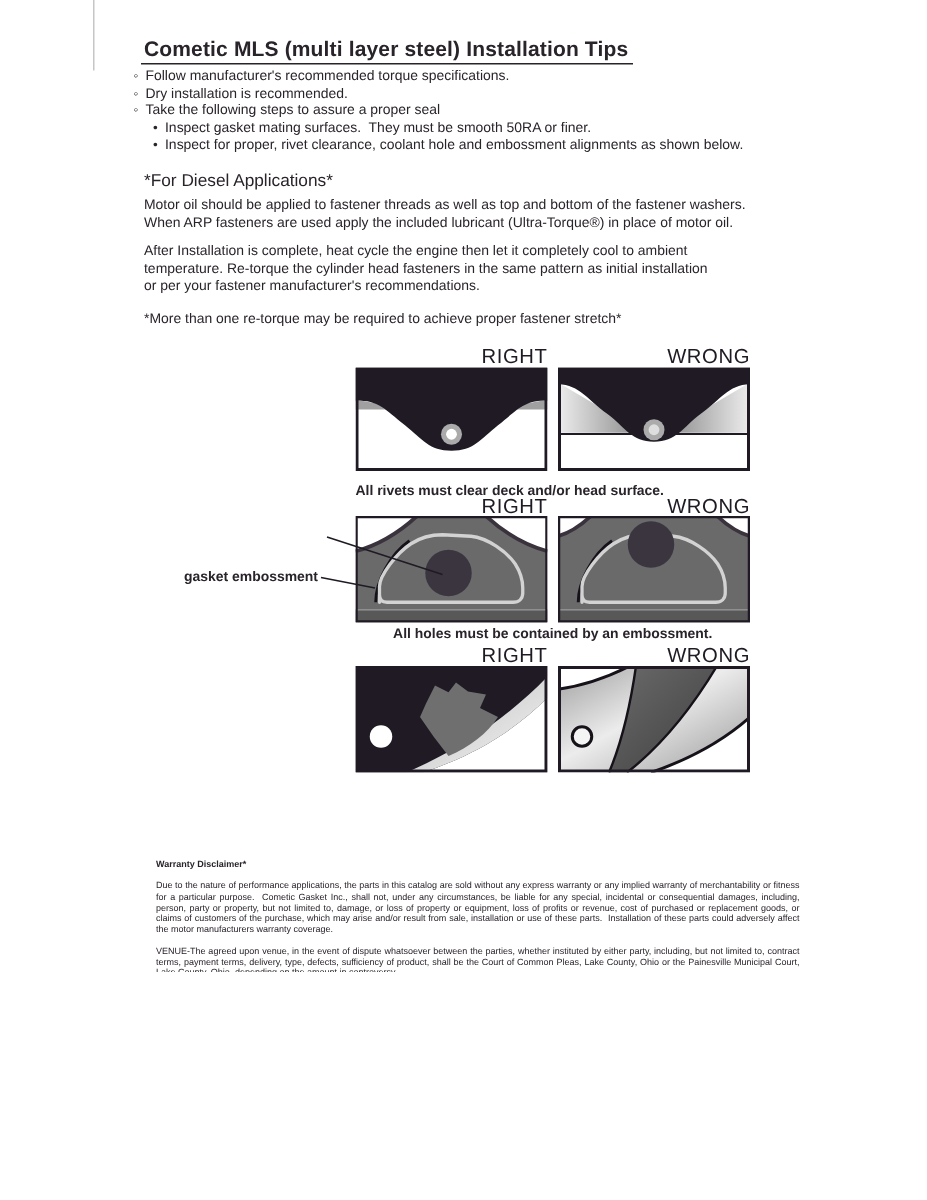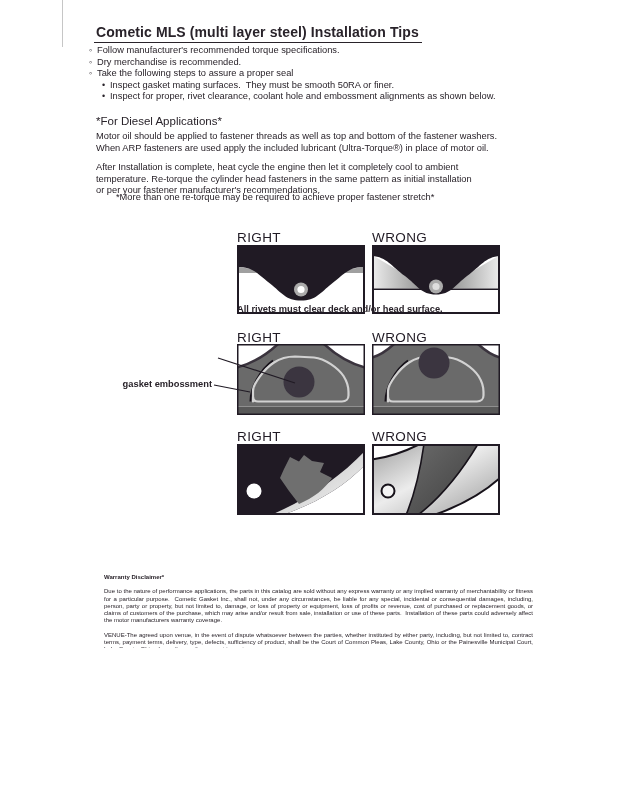--- a/index.html
+++ b/index.html
@@ -23,23 +23,23 @@
   .tips { position: absolute; left: 89px; top: 45px; font-size: 9.3px; line-height: 11.6px; }
   .tip-row { display: flex; align-items: baseline; }
   .tip-row.sub { margin-left: 13px; }
   .bullet-glyph { width: 8px; flex: 0 0 8px; font-size: 9px; }
   .tip-text { white-space: pre-wrap; }
 
   .diesel-heading { position: absolute; left: 96px; top: 115px; font-size: 11.5px; font-weight: normal; }
   .body-para { position: absolute; left: 96px; width: 420px; font-size: 9.3px; line-height: 11.6px; white-space: pre-line; }
   .p1 { top: 131px; }
   .p2 { top: 162px; }
-  .p-note { top: 192px; margin-left: 20px; }
-
-  .dg-label { position: absolute; width: 128px; text-align: left; font-size: 13.5px; letter-spacing: 0.4px; color: #201a24; }
+  .p-note { top: 207px; }
+
+  .dg-label { position: absolute; width: 128px; text-align: right; font-size: 13.5px; letter-spacing: 0.4px; color: #201a24; }
   .panel { position: absolute; width: 128px; }
   .panel svg { display: block; }
   .dg-caption { position: absolute; font-size: 9.3px; font-weight: bold; line-height: 10.5px; white-space: pre-line; }
 
   .annot { position: absolute; text-align: right; font-size: 9.3px; line-height: 10.5px; white-space: pre-line; }
   .annot-1 { left: 104px; top: 339px; width: 112px; }
   .annot-2 { left: 92px; top: 379px; width: 120px; font-weight: bold; }
 
   .leader-overlay { position: absolute; left: 0; top: 0; width: 618px; height: 800px; pointer-events: none; }
 
@@ -59,21 +59,21 @@
 
   <div class="doc-title">Cometic MLS (multi layer steel) Installation Tips</div>
 
   <div class="tips">
     <div class="tip-row">
       <span class="bullet-glyph">◦</span>
       <span class="tip-text">Follow manufacturer's recommended torque specifications.</span>
     </div>
     <div class="tip-row">
       <span class="bullet-glyph">◦</span>
-      <span class="tip-text">Dry merchandise is recommended.</span>
+      <span class="tip-text">Dry installation is recommended.</span>
     </div>
     <div class="tip-row">
       <span class="bullet-glyph">◦</span>
       <span class="tip-text">Take the following steps to assure a proper seal</span>
     </div>
     <div class="tip-row sub">
       <span class="bullet-glyph">•</span>
       <span class="tip-text">Inspect gasket mating surfaces.  They must be smooth 50RA or finer.</span>
     </div>
     <div class="tip-row sub">
@@ -119,21 +119,21 @@
       <rect width="128" height="69" fill="#ffffff"></rect>
       <polygon points="0,10 57,43.5 0,43.5" fill="url(#w1L)"></polygon>
       <polygon points="128,10 71,43.5 128,43.5" fill="url(#w1R)"></polygon>
       <line x1="0" y1="44.3" x2="128" y2="44.3" stroke="#201a24" stroke-width="1.4"></line>
       <path d="M0,0 H128 V11 C113,12 109,21 95,31 C83,40 79,49.5 64,49.5 C49,49.5 45,40 33,31 C19,21 15,12 0,11 Z" fill="#201a24"></path>
       <circle cx="64" cy="41.5" r="7" fill="#ababab"></circle>
       <circle cx="64" cy="41.5" r="3.6" fill="#dedede"></circle>
       <rect x="1" y="1" width="126" height="67" fill="none" stroke="#201a24" stroke-width="2"></rect>
     </svg>
   </div>
-  <div class="dg-caption" style="left:237px; top:304px;">All rivets must clear deck and/or head surface.</div>
+  <div class="dg-caption" style="left:237px; top:322px;">All rivets must clear deck and/or head surface.</div>
 
   <div class="dg-label" style="left:237px; top:330px;">RIGHT</div>
   <div class="dg-label" style="left:372px; top:330px;">WRONG</div>
 
   <div class="annot annot-2">gasket embossment</div>
 
   <div class="panel" style="left:237px; top:344px;">
     <svg width="128" height="71" viewBox="0 0 128 71">
       <rect width="128" height="71" fill="#6a6a6a"></rect>
       <rect y="63" width="128" height="8" fill="#585858"></rect>
@@ -156,20 +156,21 @@
       <path d="M0,0 H22 C14.5,7 7,11.5 0,13.5 Z" fill="#ffffff"></path>
       <path d="M106,0 H128 V13.5 C121,11.5 113.5,7 106,0 Z" fill="#ffffff"></path>
       <path d="M22,0 C14.5,7 7,11.5 0,13.5" fill="none" stroke="#3a333d" stroke-width="2.5"></path>
       <path d="M106,0 C113.5,7 121,11.5 128,13.5" fill="none" stroke="#3a333d" stroke-width="2.5"></path>
       <path d="M13.5,57.5 C13.5,44 23,25.5 36,16.5" fill="none" stroke="#17121a" stroke-width="2"></path>
       <path d="M16,57.5 L16,47 C16,40 27,25 37,18.5 C43,14.5 51,12.5 58,12.5 L77,13.5 C88,14.5 101,24 106.5,32 C110,37.5 111.5,43 111.5,48 L111.5,51.5 C111.5,55 109,57.5 105,57.5 L21,57.5 C17.5,57.5 16,55.5 16,52.5 Z" fill="none" stroke="#d2d2d2" stroke-width="2.2" stroke-linejoin="round"></path>
       <circle cx="62" cy="19" r="15.5" fill="#3b3540"></circle>
       <rect x="0.75" y="0.75" width="126.5" height="69.5" fill="none" stroke="#201a24" stroke-width="1.5"></rect>
     </svg>
   </div>
+  <div class="dg-caption" style="left:237px; top:417px; width:263px; text-align:center;">All holes must be contained by an embossment.</div>
 
   <div class="dg-label" style="left:237px; top:429px;">RIGHT</div>
   <div class="dg-label" style="left:372px; top:429px;">WRONG</div>
 
   <div class="panel" style="left:237px; top:444px;">
     <svg width="128" height="71" viewBox="0 0 128 71">
       <defs>
         <linearGradient id="band3r" x1="0" y1="0" x2="1" y2="1">
             <stop offset="0" stop-color="#b9b9b9"></stop>
             <stop offset="1" stop-color="#f7f7f7"></stop>

